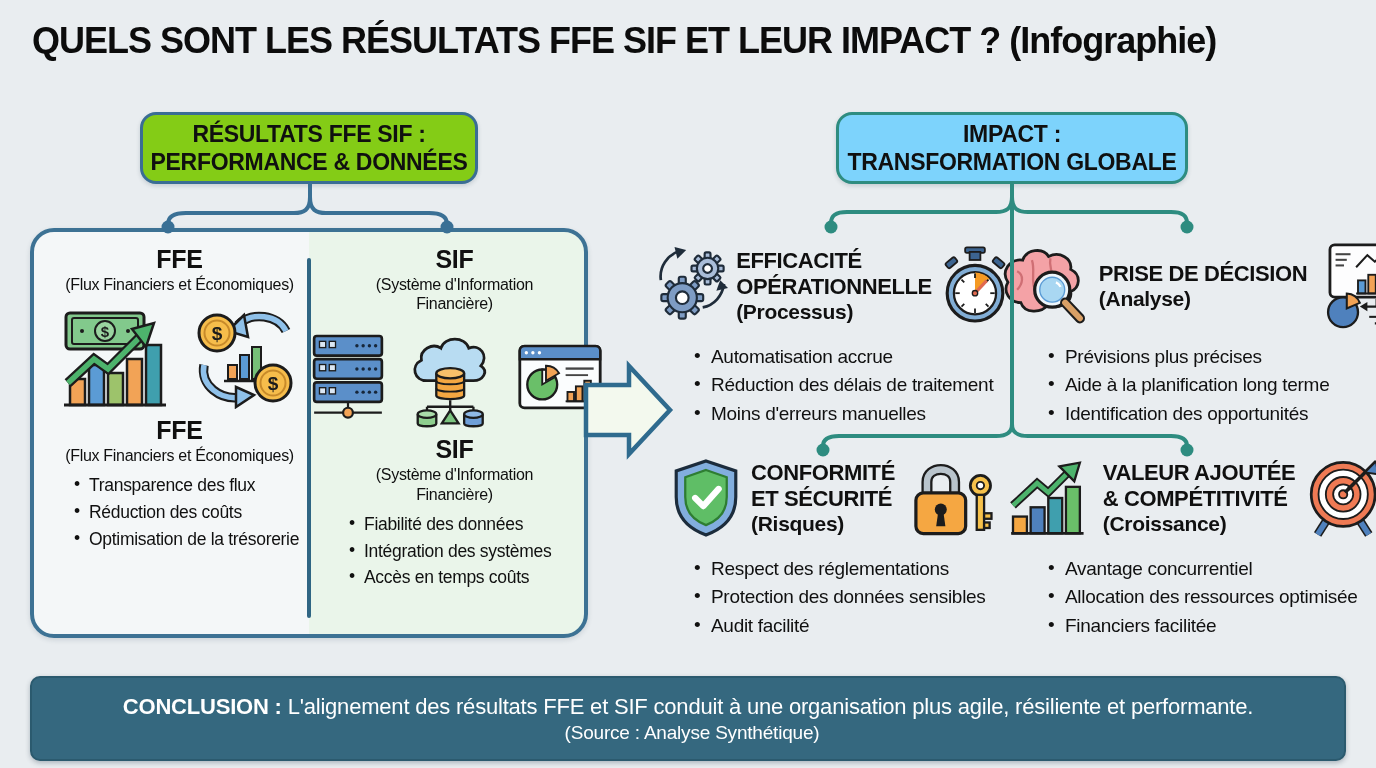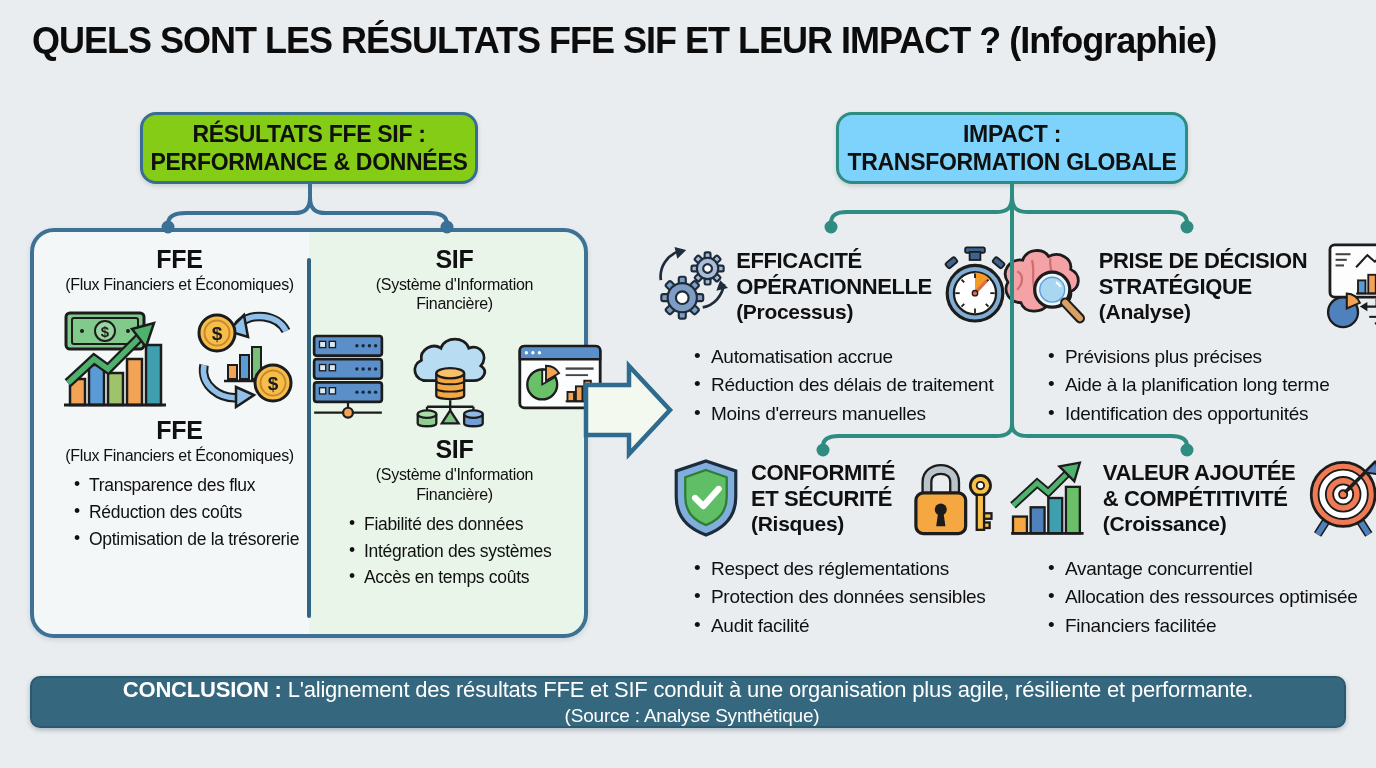--- a/index.html
+++ b/index.html
@@ -75,21 +75,21 @@
   .q-sub  { font-size:21px; font-weight:bold; letter-spacing:-0.3px; white-space:nowrap; }
   .q-bullets {
     list-style:none; margin:13px 0 0 24px;
     font-size:19px; letter-spacing:-0.3px; line-height:1.28;
   }
   .q-bullets li { position:relative; padding-left:19px; margin-bottom:4px; white-space:nowrap; }
   .q-bullets li::before { content:"•"; position:absolute; left:2px; top:-1px; }
 
   
   .conclusion {
-    position:absolute; left:30px; top:676px; width:1316px; height:52px;
+    position:absolute; left:30px; top:676px; width:1316px; height:85px;
     background:#35687f; border:2px solid #2b5a6e; border-radius:10px;
     color:#ffffff; display:flex; flex-direction:column;
     align-items:center; justify-content:center; gap:2px;
     box-shadow:0 2px 5px rgba(30,50,70,.3);
   }
   .conclusion-line1 { font-size:22px; letter-spacing:-0.2px; white-space:nowrap; }
   .conclusion-line1 b { font-weight:bold; }
   .conclusion-line2 { font-size:19px; letter-spacing:-0.2px;margin-left:8px; }
 
   svg.icon { display:block; flex:0 0 auto; }
@@ -387,21 +387,20 @@
         <path d="M24 30 C32 34 30 44 24 50" fill="none" stroke="#cf6f74" stroke-width="2.5"></path>
         <path d="M60 16 C58 26 64 30 60 40" fill="none" stroke="#cf6f74" stroke-width="2.5"></path>
         <circle cx="62" cy="50" r="19" fill="#eef6fb" stroke="#1c1c1c" stroke-width="3.5"></circle>
         <circle cx="62" cy="50" r="13.5" fill="#a9d7f2" stroke="#5b9bd5" stroke-width="1.5"></circle>
         <path d="M66 42 A9 9 0 0 1 71 47" fill="none" stroke="#ffffff" stroke-width="2.5"></path>
         <line x1="76" y1="64" x2="92" y2="81" stroke="#1c1c1c" stroke-width="11" stroke-linecap="round"></line>
         <line x1="76" y1="64" x2="92" y2="81" stroke="#d9a066" stroke-width="6.5" stroke-linecap="round"></line>
       </svg>
       <div class="q-title">
         <div class="q-line">PRISE DE DÉCISION</div>
-        <div class="q-line">STRATÉGIQUE</div>
         <div class="q-sub">(Analyse)</div>
       </div>
       <svg class="icon" width="86" height="86" viewBox="0 0 92 92">
         <rect x="16" y="2" width="72" height="56" rx="5" fill="#fdfdfe" stroke="#1c1c1c" stroke-width="3"></rect>
         <line x1="22" y1="12" x2="38" y2="12" stroke="#444" stroke-width="2.2"></line>
         <line x1="22" y1="18" x2="34" y2="18" stroke="#444" stroke-width="2.2"></line>
         <line x1="22" y1="24" x2="31" y2="24" stroke="#444" stroke-width="2.2"></line>
         <path d="M44 26 L56 13 L64 20 L78 8" fill="none" stroke="#1c1c1c" stroke-width="2.2"></path>
         <rect x="46" y="40" width="8" height="14" fill="#5b9bd5" stroke="#1c1c1c" stroke-width="2"></rect>
         <rect x="57" y="34" width="8" height="20" fill="#f2a356" stroke="#1c1c1c" stroke-width="2"></rect>

